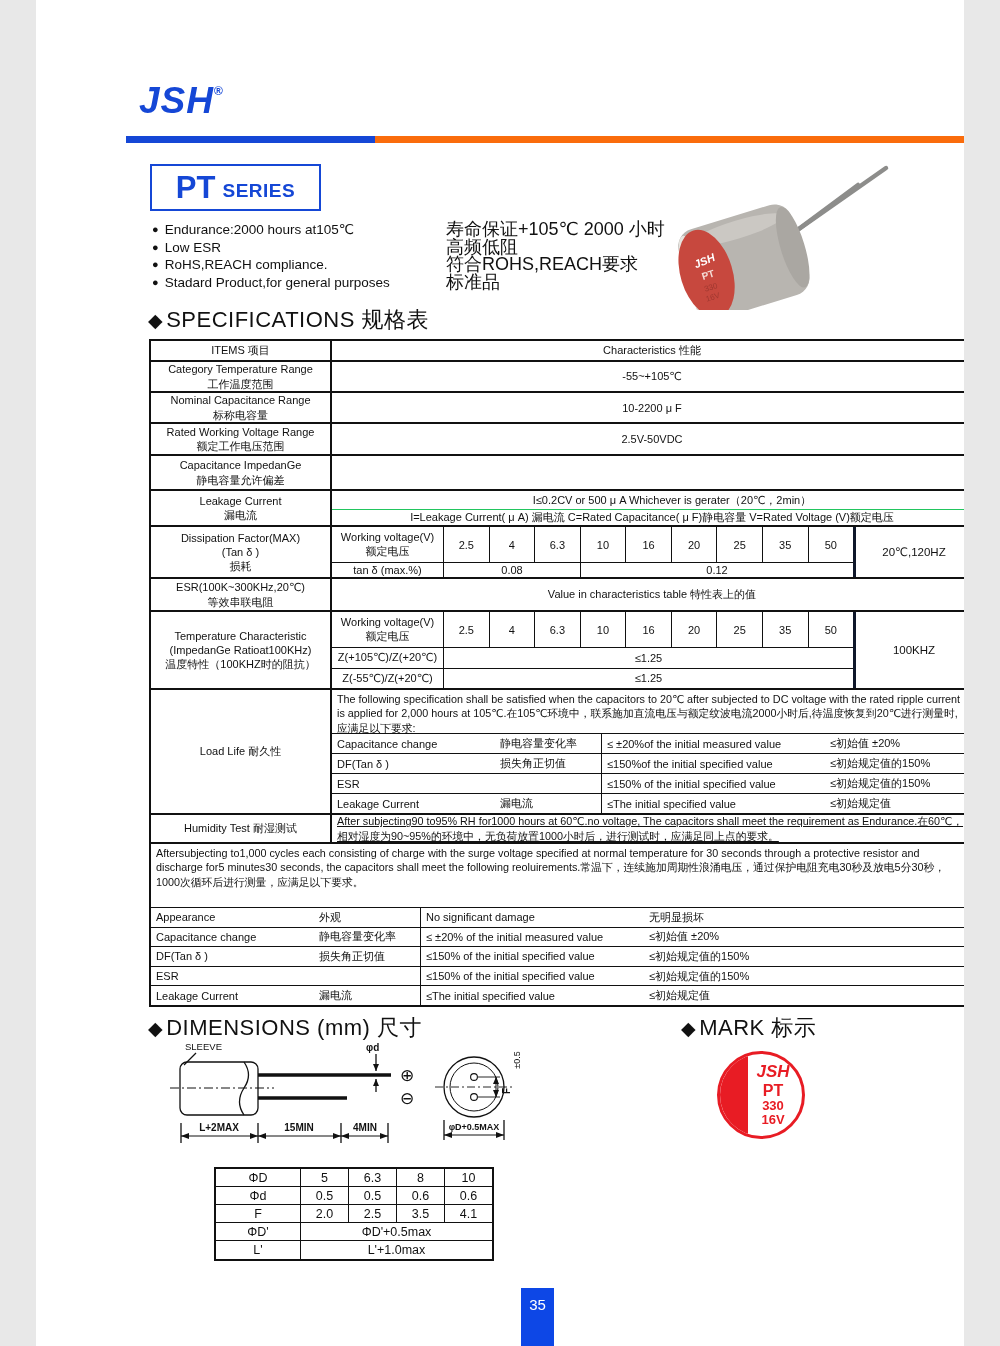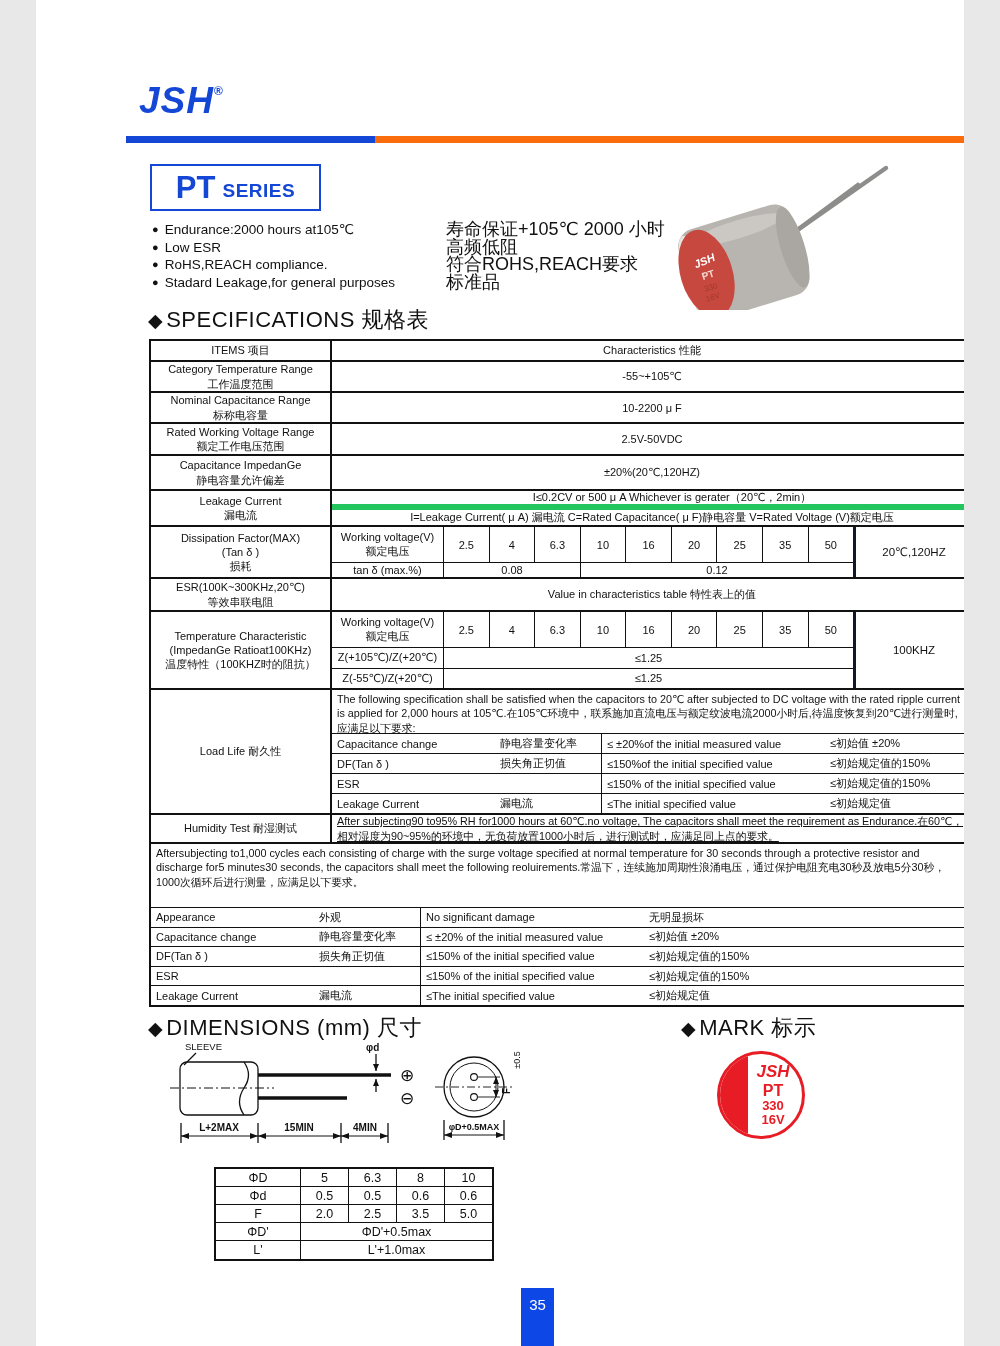--- a/index.html
+++ b/index.html
@@ -33,21 +33,21 @@
   
   .spec-table { left:113px; top:339px; width:825px; border:2px solid #111; font-size:11px; background:#fff; }
   .sr { display:flex; border-bottom:2px solid #111; }
   .sr:last-child { border-bottom:none; }
   .cA { width:181px; min-width:181px; border-right:2px solid #111; display:flex; flex-direction:column;
         justify-content:center; align-items:center; text-align:center; line-height:1.3; padding:2px; }
   .cRest { flex:1; display:flex; align-items:center; justify-content:center; text-align:center; }
   .col { flex-direction:column; align-items:stretch; justify-content:flex-start; }
   .h21{height:21px}.h31{height:31px}.h32{height:32px}.h35{height:35px}.h36{height:36px}
   .h52{height:52px}.h33{height:33px}.h78{height:78px}.h125{height:125px}.h29{height:29px}.h161{height:161px}
-  .leak1 { height:19px; border-bottom:6px solid #22c55e; display:flex; align-items:center; justify-content:center;padding-left:40px; }
+  .leak1 { height:19px; border-bottom:1px solid #22c55e; display:flex; align-items:center; justify-content:center;padding-left:40px; }
   .leak2 { flex:1; display:flex; align-items:center; justify-content:center; }
   .dfWrap { display:flex; align-items:stretch; }
   .wvZone { width:524px; min-width:524px; border-right:3px solid #0f172a; display:flex; flex-direction:column; }
   .condCell { flex:1; display:flex; align-items:center; justify-content:center; font-size:11.5px; }
   .wvRow { height:35px; display:flex; }
   .wvLabel { width:112px; min-width:112px; border-right:1px solid #111; display:flex; flex-direction:column;
              align-items:center; justify-content:center; line-height:1.25; }
   .vCell { flex:1; border-right:1px solid #111; display:flex; align-items:center; justify-content:center; }
   .vCell:last-child { border-right:none; }
   .tanRow { flex:1; display:flex; border-top:1px solid #111; }
@@ -119,21 +119,21 @@
     <div class="feat">
         <span class="bullet">●</span>
         <span>Low ESR</span>
       </div>
     <div class="feat">
         <span class="bullet">●</span>
         <span>RoHS,REACH compliance.</span>
       </div>
     <div class="feat">
         <span class="bullet">●</span>
-        <span>Stadard Leakage,for general purposes</span>
+        <span>Stadard Product,for general purposes</span>
       </div>
   </div>
   <div class="abs features-zh">
     <div>寿命保证+105℃ 2000 小时</div>
     <div>高频低阻</div>
     <div>符合ROHS,REACH要求</div>
     <div>标准品</div>
   </div>
 
   <svg class="abs" style="left:635px;top:158px;" width="240" height="152" viewBox="0 0 240 152">
@@ -185,21 +185,20 @@
         <span>额定工作电压范围</span>
       </div>
       <div class="cRest">2.5V-50VDC</div>
     </div>
 
     <div class="sr h35">
       <div class="cA">
         <span>Capacitance ImpedanGe</span>
         <span>静电容量允许偏差</span>
       </div>
-      <div class="cRest">±20%(20℃,120HZ)</div>
     </div>
 
     <div class="sr h36">
       <div class="cA">
         <span>Leakage Current</span>
         <span>漏电流</span>
       </div>
       <div class="cRest col">
         <div class="leak1">I≤0.2CV or 500 μ A  Whichever is gerater（20℃，2min）</div>
         <div class="leak2">I=Leakage Current( μ A) 漏电流   C=Rated  Capacitance( μ F)静电容量  V=Rated  Voltage (V)额定电压</div>
@@ -485,21 +484,21 @@
       <div class="dt-val">0.5</div>
       <div class="dt-val">0.5</div>
       <div class="dt-val">0.6</div>
       <div class="dt-val">0.6</div>
     </div>
     <div class="dt-row">
       <div class="dt-label">F</div>
       <div class="dt-val">2.0</div>
       <div class="dt-val">2.5</div>
       <div class="dt-val">3.5</div>
-      <div class="dt-val">5.0</div>
+      <div class="dt-val">4.1</div>
     </div>
     <div class="dt-row">
       <div class="dt-label">ΦD'</div>
       <div class="dt-span">ΦD'+0.5max</div>
     </div>
     <div class="dt-row">
       <div class="dt-label">L'</div>
       <div class="dt-span">L'+1.0max</div>
     </div>
   </div>

